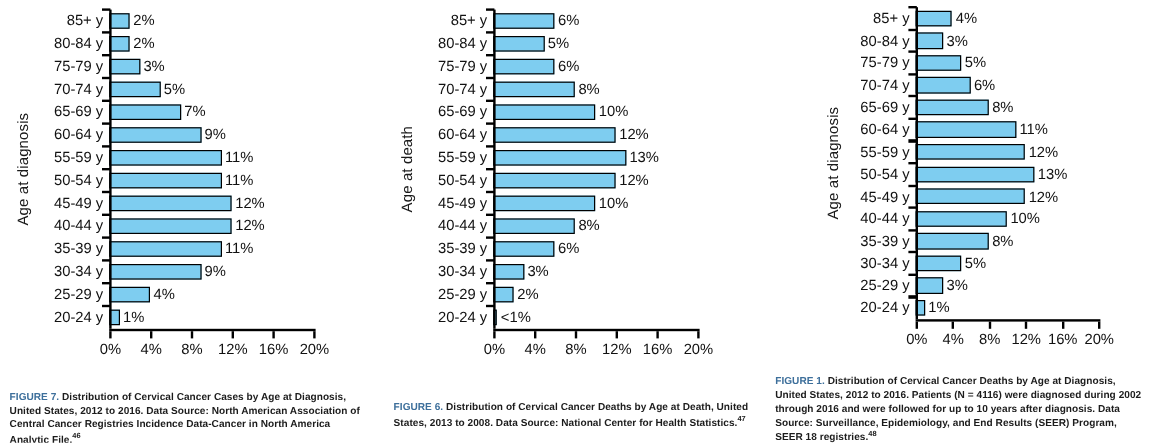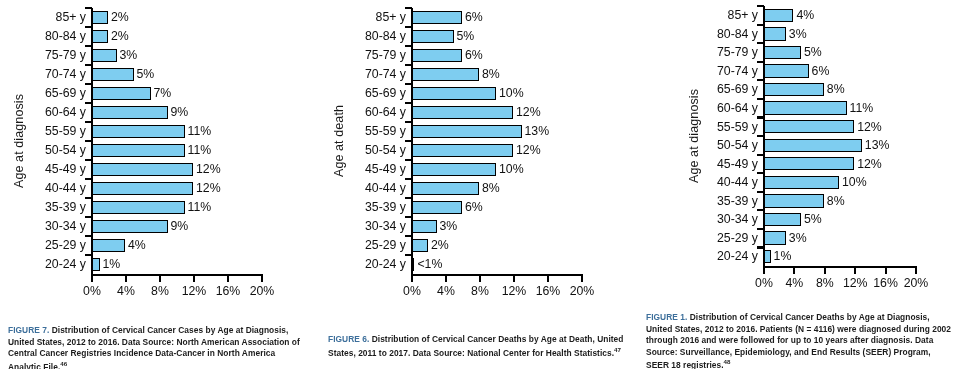--- a/index.html
+++ b/index.html
@@ -405,21 +405,21 @@
           <div class="xlabel" style="left: 152px; top: 277px;">8%</div>
           <div class="xtick" style="left: 185px; top: 268.2px; position: absolute;"></div>
           <div class="xlabel" style="left: 186px; top: 277px;">12%</div>
           <div class="xtick" style="left: 219px; top: 268.2px; position: absolute;"></div>
           <div class="xlabel" style="left: 220px; top: 277px;">16%</div>
           <div class="xtick" style="left: 253px; top: 268.2px; position: absolute;"></div>
           <div class="xlabel" style="left: 254px; top: 277px;">20%</div>
         </div>
     </div>
     <div class="caption" style="left:8px;top:334px;width:300px;">
-      <span class="figno">FIGURE 6.</span><span> Distribution of Cervical Cancer Deaths by Age at Death, United States, 2011 to 2017. Data Source: National Center for Health Statistics.</span><sup>47</sup>
+      <span class="figno">FIGURE 6.</span><span> Distribution of Cervical Cancer Deaths by Age at Death, United States, 2013 to 2008. Data Source: National Center for Health Statistics.</span><sup>47</sup>
     </div>
   </div>
 
   <div class="panel panel-3">
     <div class="chart" style="left:44px;top:6px;width:268px;height:292px;">
       <div class="chart-inner" id="chart-3-inner">
           <div class="ylabel" style="left: -50px; width: 120px; text-align: center; top: 130px;">Age at diagnosis</div>
           <div class="rows" style="bottom: 32px;">
             <div class="row" style="height: 18.5714px;">
               <div class="cat" style="width: 74px;">85+ y</div>

